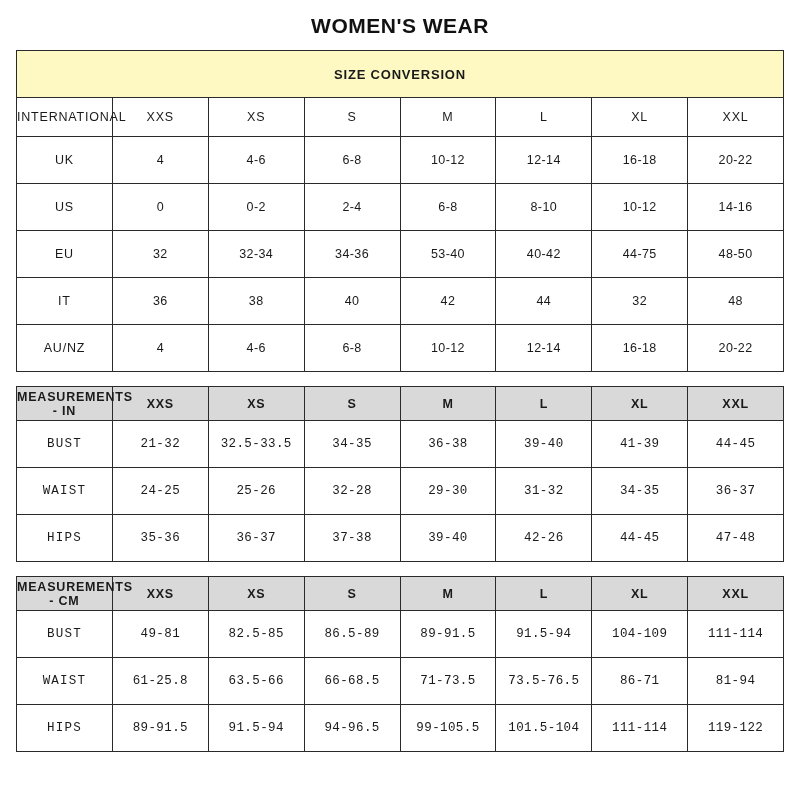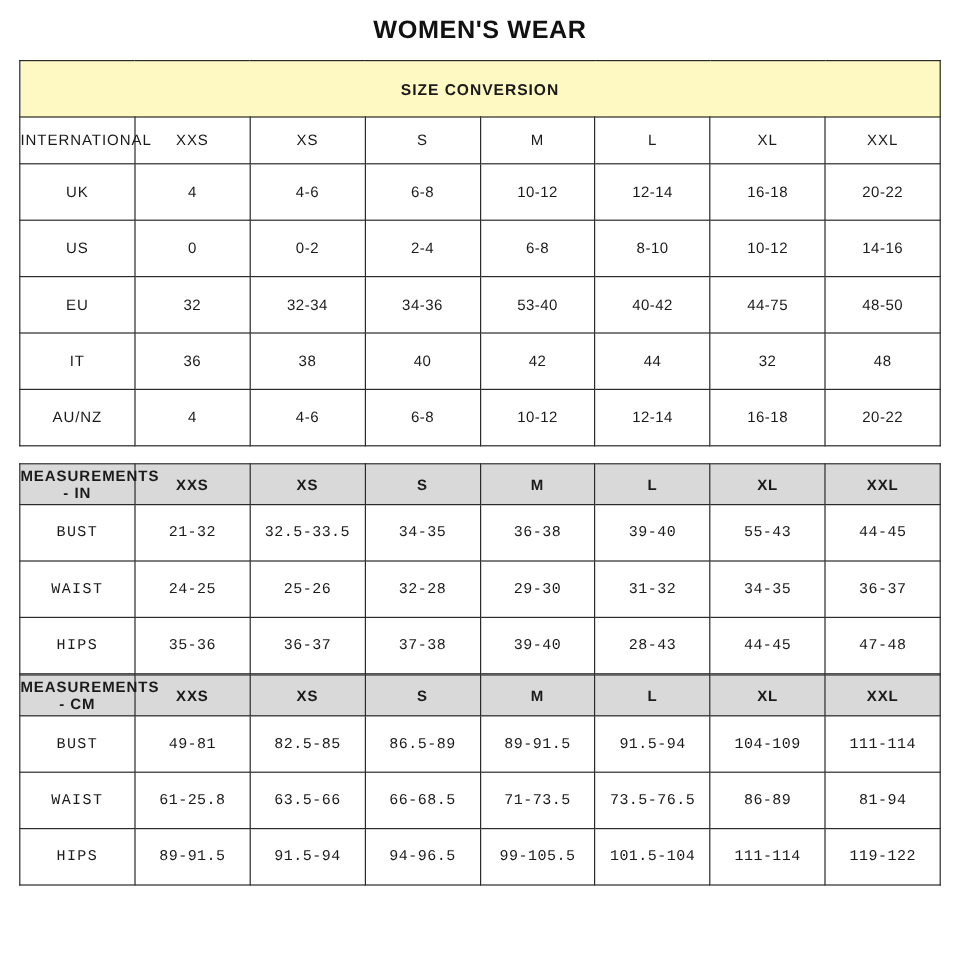--- a/index.html
+++ b/index.html
@@ -32,20 +32,21 @@
   }
   table {
     border-collapse: collapse;
     width: 100%;
     table-layout: fixed;
   }
   table.conversion {
     margin-bottom: 14px;
   }
   table.measure {
+    margin-bottom: 14px;
   }
   td, th {
     border: 1px solid #2a2a2a;
     text-align: center;
     vertical-align: middle;
     font-size: 12.5px;
     font-weight: normal;
     letter-spacing: 0.4px;
     color: #1a1a1a;
     padding: 0;
@@ -177,40 +178,40 @@
       </tr>
     </thead>
     <tbody>
       <tr>
         <td class="rowlabel">BUST</td>
         <td>21-32</td>
         <td>32.5-33.5</td>
         <td>34-35</td>
         <td>36-38</td>
         <td>39-40</td>
-        <td>55-43</td>
+        <td>41-39</td>
         <td>44-45</td>
       </tr>
       <tr>
         <td class="rowlabel">WAIST</td>
         <td>24-25</td>
         <td>25-26</td>
         <td>32-28</td>
         <td>29-30</td>
         <td>31-32</td>
         <td>34-35</td>
         <td>36-37</td>
       </tr>
       <tr>
         <td class="rowlabel">HIPS</td>
         <td>35-36</td>
         <td>36-37</td>
         <td>37-38</td>
         <td>39-40</td>
-        <td>28-43</td>
+        <td>42-26</td>
         <td>44-45</td>
         <td>47-48</td>
       </tr>
     </tbody>
   </table>
 
   <table class="measure">
     <thead>
       <tr>
         <td class="rowlabel">MEASUREMENTS - CM</td>
@@ -234,21 +235,21 @@
         <td>104-109</td>
         <td>111-114</td>
       </tr>
       <tr>
         <td class="rowlabel">WAIST</td>
         <td>61-25.8</td>
         <td>63.5-66</td>
         <td>66-68.5</td>
         <td>71-73.5</td>
         <td>73.5-76.5</td>
-        <td>86-89</td>
+        <td>86-71</td>
         <td>81-94</td>
       </tr>
       <tr>
         <td class="rowlabel">HIPS</td>
         <td>89-91.5</td>
         <td>91.5-94</td>
         <td>94-96.5</td>
         <td>99-105.5</td>
         <td>101.5-104</td>
         <td>111-114</td>

